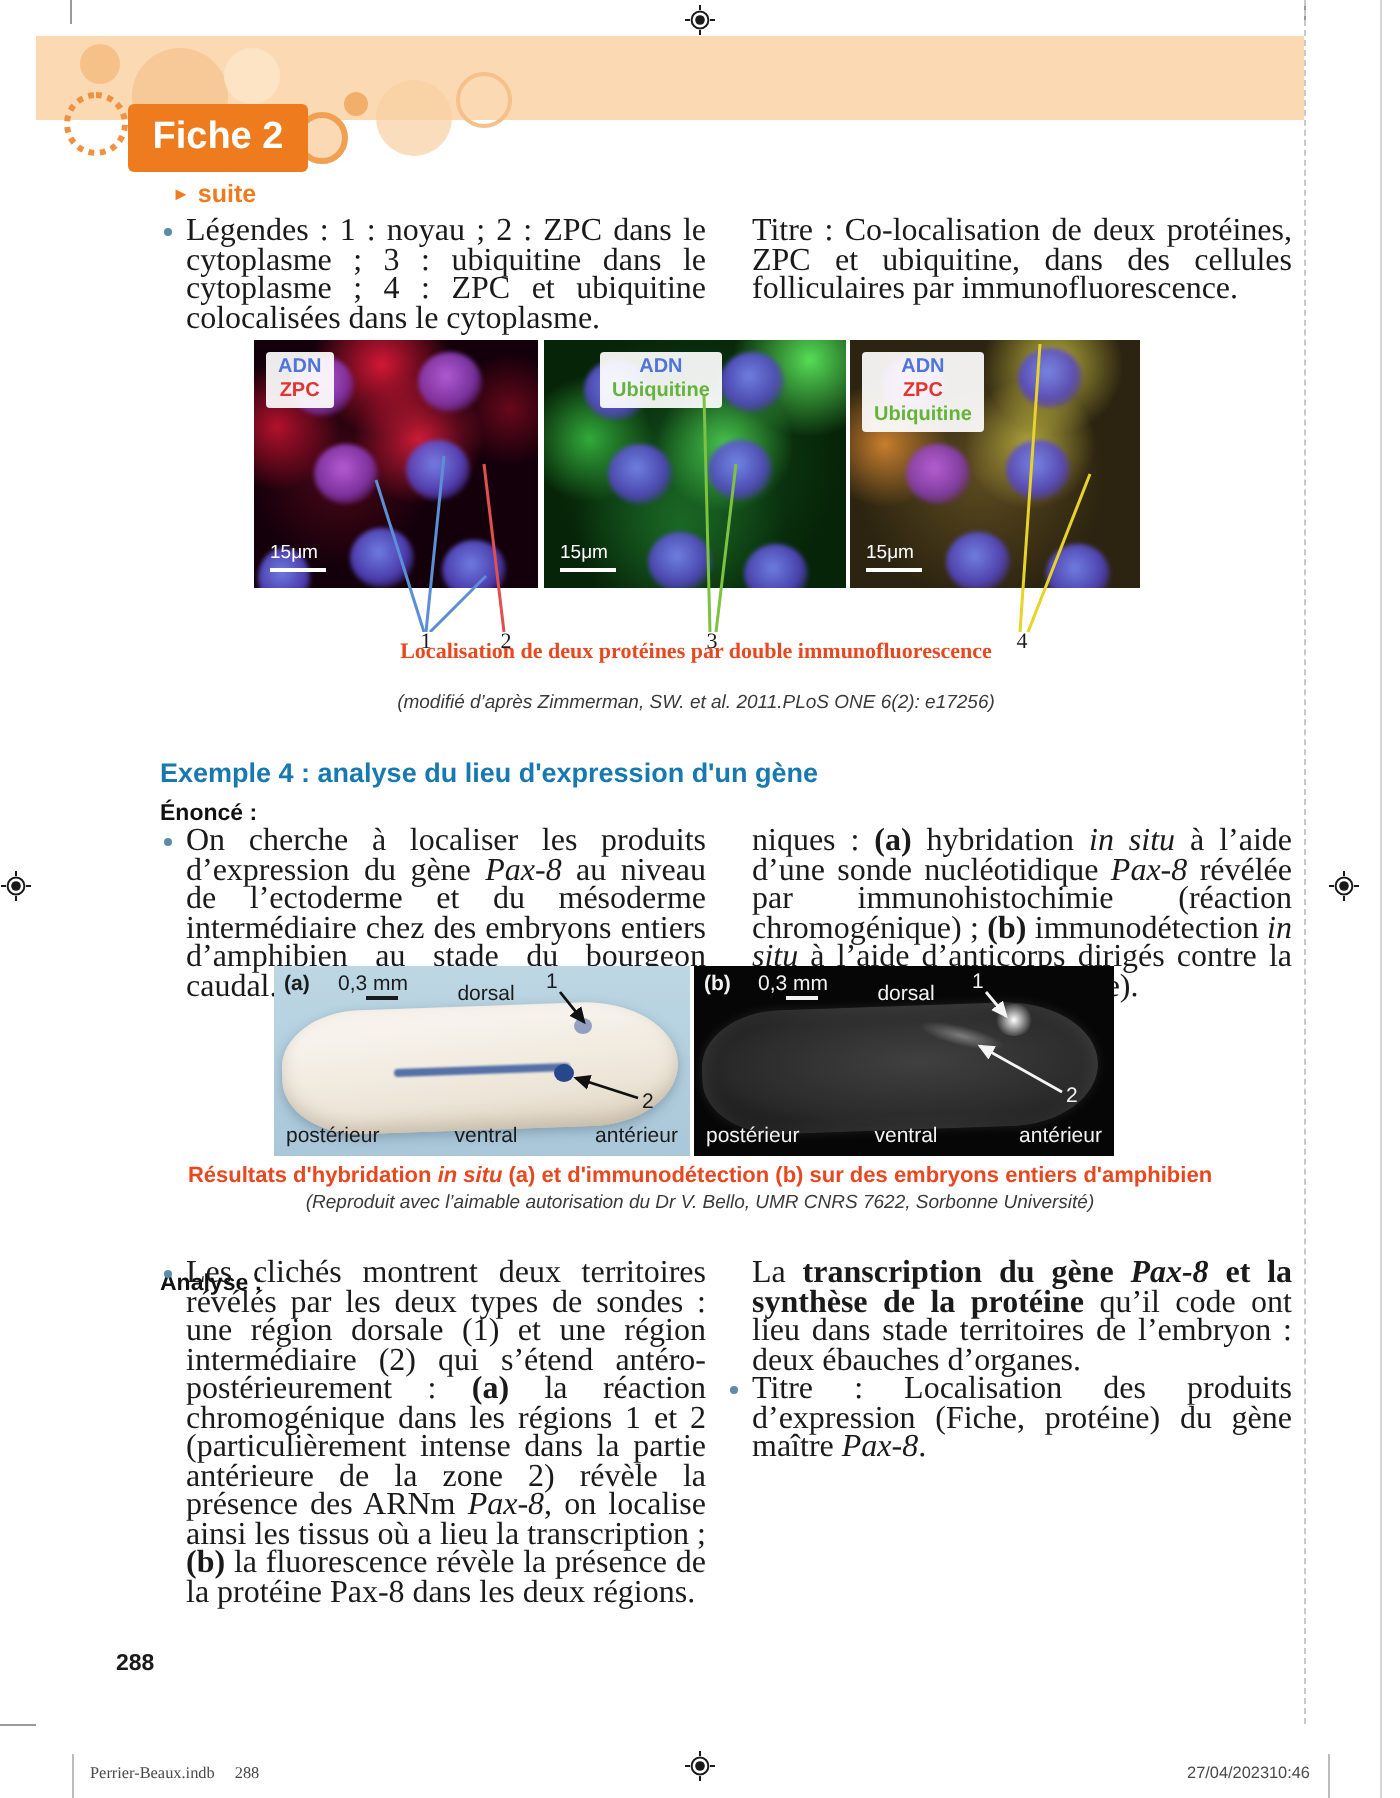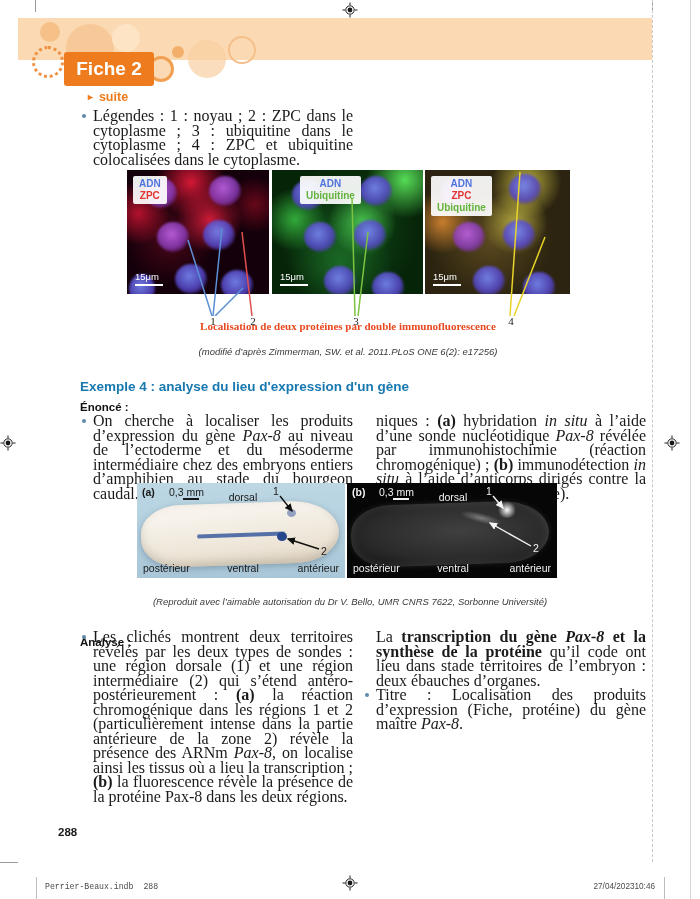--- a/index.html
+++ b/index.html
@@ -123,21 +123,21 @@
   .escale { position:absolute; left:32px; top:3px; }
   .escalebar { position:absolute; left:46px; top:15px; width:16px; height:1.5px; background:currentColor; }
   .edorsal { position:absolute; left:78px; top:8px; width:56px; text-align:center; }
   .ep1 { position:absolute; top:2px; }
   .ep2 { position:absolute; }
   .ebottom { position:absolute; top:79px; }
   .eb-post { left:6px; } .eb-vent { left:78px; width:56px; text-align:center; } .eb-ant { right:6px; }
   .esvg { position:absolute; left:0; top:0; width:100%; height:100%; pointer-events:none; }
   
   .pagenum { position:absolute; left:58px; top:826px; font-family:"Liberation Sans", sans-serif; font-weight:bold; font-size:11.5px; }
-  .footer-left { position:absolute; left:45px; top:882px; font-family:Liberation Mono, monospace; font-size:8.2px; color:#4a4a4a; }
+  .footer-left { position:absolute; left:45px; top:882px; font-family:Liberation Serif, serif; font-size:8.2px; color:#4a4a4a; }
   .footer-left span { margin-right:10px; }
   .footer-right { position:absolute; left:430px; top:882px; width:225px; text-align:right;
     font-family:"Liberation Sans", sans-serif; font-size:8.2px; color:#4a4a4a; }
   .footer-right span { }
 </style>
 </head>
 <body>
 
 <div class="page">
 
@@ -200,20 +200,23 @@
   <div class="deco d8"></div>
   <div class="fiche-box">
       <span>Fiche 2</span>
     </div>
   <div class="suite"><span class="tri">►</span><span>suite</span></div>
 
   <div class="row intro-row">
     <div class="col-l">
       <p class="li"><span class="dot"></span><span>Légendes : 1 : noyau ; 2 : ZPC dans le cytoplasme ; 3 : ubiquitine dans le cytoplasme ; 4 : ZPC et ubiquitine colocalisées dans le cytoplasme.</span></p>
     </div>
+    <div class="col-r">
+      <p class="li"><span>Titre : Co-localisation de deux protéines, ZPC et ubiquitine, dans des cellules folliculaires par immunofluorescence.</span></p>
+    </div>
   </div>
 
   <div class="strip">
     <div class="panel p1">
       <div class="nuc m" style="left:18px; top:8px;"></div>
       <div class="nuc m" style="left:82px; top:6px;"></div>
       <div class="nuc m" style="left:30px; top:52px;"></div>
       <div class="nuc" style="left:76px; top:50px;"></div>
       <div class="nuc" style="left:48px; top:94px;"></div>
       <div class="nuc" style="left:94px; top:100px;"></div>
@@ -332,20 +335,21 @@
       <span class="escalebar"></span>
       <span class="edorsal">dorsal</span>
       <span class="ep1" style="left:139px;">1</span>
       <span class="ep2" style="left:186px; top:59px;">2</span>
       <span class="ebottom eb-post">postérieur</span>
       <span class="ebottom eb-vent">ventral</span>
       <span class="ebottom eb-ant">antérieur</span>
     </div>
   </div>
 
+  <div class="figcap cap2"><span>Résultats d'hybridation </span><span class="seg-i">in situ</span><span> (a) et d'immunodétection (b) sur des embryons entiers d'amphibien</span></div>
   <div class="figcredit cred2">(Reproduit avec l’aimable autorisation du Dr V. Bello, UMR CNRS 7622, Sorbonne Université)</div>
 
   <div class="h-sub h-analyse">Analyse :</div>
   <div class="row analyse-row">
     <div class="col-l">
       <p class="li"><span class="dot"></span><span>Les clichés montrent deux territoires révélés par les deux types de sondes : une région dorsale (1) et une région intermédiaire (2) qui s’étend antéro-postérieurement : </span><span class="seg-b">(a)</span><span> la réaction chromogénique dans les régions 1 et 2 (particulièrement intense dans la partie antérieure de la zone 2) révèle la présence des ARNm </span><span class="seg-i">Pax-8</span><span>, on localise ainsi les tissus où a lieu la transcription ; </span><span class="seg-b">(b)</span><span> la fluorescence révèle la présence de la protéine Pax-8 dans les deux régions.</span></p>
     </div>
     <div class="col-r">
       <p class="li"><span>La </span><span class="seg-b">transcription du gène </span><span class="seg-bi">Pax-8</span><span class="seg-b"> et la synthèse de la protéine</span><span> qu’il code ont lieu dans stade territoires de l’embryon : deux ébauches d’organes.</span></p>
       <p class="li"><span class="dot"></span><span>Titre : Localisation des produits d’expression (Fiche, protéine) du gène maître </span><span class="seg-i">Pax-8</span><span>.</span></p>

